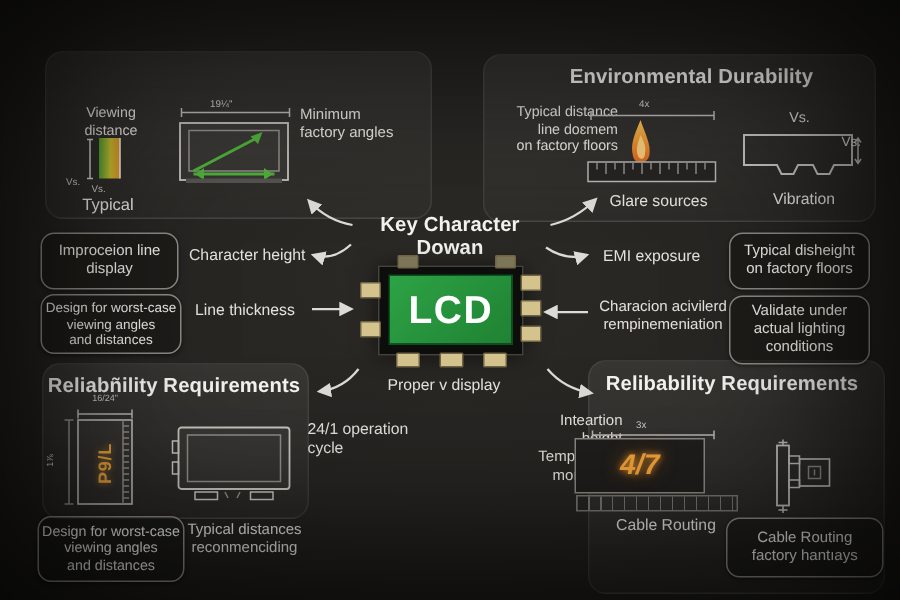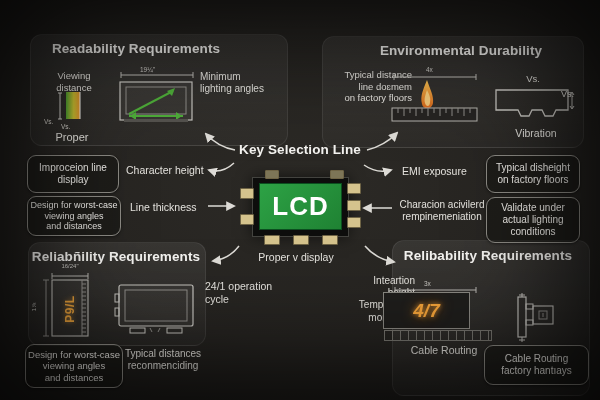--- a/index.html
+++ b/index.html
@@ -46,58 +46,57 @@
 </head>
 <body>
 
 <div class="stage">
 
   <div class="panel" style="left:30px;top:34px;width:256px;height:110px"></div>
   <div class="panel" style="left:322px;top:36px;width:260px;height:110px"></div>
   <div class="panel" style="left:28px;top:242px;width:176px;height:102px"></div>
   <div class="panel" style="left:392px;top:240px;width:196px;height:154px"></div>
 
-  <div class="panel-title" style="left:46px;top:41px;width:180px">Readability Requirements</div>
 
   <div class="lbl fs95 c" style="left:42px;top:70px;width:64px">Viewing
 distance</div>
   <div class="icon" style="left:56px;top:91px">
     <svg width="32" height="30" viewBox="0 0 32 30">
       <defs>
         <linearGradient id="barGrad" x1="0" y1="0" x2="1" y2="0">
           <stop offset="0" stop-color="#4f9e31"></stop>
             <stop offset="0.55" stop-color="#c9bd30"></stop>
             <stop offset="1" stop-color="#de8f2a"></stop>
         </linearGradient>
       </defs>
       <path d="M4 2 V28 M2 2 H6 M2 28 H6" stroke="#cfcdc8" stroke-width="1" fill="none"></path>
       <rect x="10" y="1" width="14" height="27" fill="url(#barGrad)"></rect>
       <line x1="24" y1="1" x2="24" y2="28" stroke="#efeeea" stroke-width="1"></line>
     </svg>
   </div>
   <div class="tiny" style="left:44px;top:118px">Vs.</div>
   <div class="tiny" style="left:61px;top:123px">Vs.</div>
-  <div class="lbl fs11 c" style="left:40px;top:131px;width:64px">Proper</div>
+  <div class="lbl fs11 c" style="left:40px;top:131px;width:64px">Typical</div>
 
   <div class="dim" style="left:140px;top:66px">19¼"</div>
   <div class="icon" style="left:116px;top:70px">
     <svg width="82" height="56" viewBox="0 0 82 56">
       <path d="M5 5 H77 M5 2 V8 M77 2 V8" stroke="#b9b7b2" stroke-width="1" fill="none"></path>
       <rect x="4" y="12" width="72" height="38" fill="rgba(255,255,255,.04)" stroke="#c5c3be" stroke-width="1.2"></rect>
       <rect x="10" y="17" width="60" height="27" fill="none" stroke="#8e8c88" stroke-width="1"></rect>
       <line x1="13" y1="44" x2="57" y2="21" stroke="#4fae3a" stroke-width="2"></line>
       <path d="M59 18 L51 21 L56 26 Z" fill="#4fae3a"></path>
       <line x1="13" y1="46" x2="67" y2="46" stroke="#4fae3a" stroke-width="2"></line>
       <path d="M14 46 L20 42 V50 Z M66 46 L60 42 V50 Z" fill="#4fae3a"></path>
       <rect x="8" y="49" width="64" height="3" fill="#55534f"></rect>
     </svg>
   </div>
 
   <div class="lbl fs10" style="left:200px;top:71px;width:80px">Minimum
-lighting angles</div>
+factory angles</div>
 
   <div class="panel-title" style="left:371px;top:43px;width:180px">Environmental Durability</div>
 
   <div class="lbl fs95 r" style="left:320px;top:69px;width:92px">Typical distance
 line doɛmem
 on factory floors</div>
 
   <div class="dim" style="left:426px;top:66px">4x</div>
   <div class="icon" style="left:390px;top:72px">
     <svg width="90" height="54" viewBox="0 0 90 54">
@@ -107,40 +106,41 @@
             <stop offset="1" stop-color="#d4661c"></stop>
         </linearGradient>
       </defs>
       <path d="M4 5 H86 M4 2 V8 M86 2 V8" stroke="#b9b7b2" stroke-width="1" fill="none"></path>
       <path d="M37 8 C33 18 30 24 32 32 C33 38 42 38 43 31 C44 24 40 17 37 8 Z" fill="url(#flameGrad)"></path>
       <path d="M37 18 C35 24 34 27 35 31 C36 35 40 35 40 30 C41 26 39 22 37 18 Z" fill="#f8d98c" opacity=".8"></path>
       <rect x="2" y="36" width="85" height="13" fill="#262422" stroke="#b5b3ae" stroke-width="1"></rect>
       <path d="M8 36v5M14 36v8M20 36v5M26 36v8M32 36v5M38 36v8M44 36v5M50 36v8M56 36v5M62 36v8M68 36v5M74 36v8M80 36v5" stroke="#8e8c88" stroke-width="1" fill="none"></path>
     </svg>
   </div>
+  <div class="lbl fs105 c" style="left:398px;top:128px;width:82px">Glare sources</div>
 
   <div class="lbl fs95 c" style="left:520px;top:73px;width:26px">Vs.</div>
   <div class="icon" style="left:492px;top:86px">
     <svg width="84" height="40" viewBox="0 0 84 40">
       <path d="M4 4 H76 V24 H64 l-3 6 h-8 l-3 -6 H40 l-3 6 h-8 l-3 -6 H4 Z" fill="none" stroke="#c9c7c2" stroke-width="1.3"></path>
       <path d="M80 7 V22 M78 9 l2 -3 2 3 M78 20 l2 3 2 -3" stroke="#c9c7c2" stroke-width="1" fill="none"></path>
     </svg>
   </div>
   <div class="lbl fs9" style="left:561px;top:89px">Vs.</div>
   <div class="lbl fs105 c" style="left:500px;top:127px;width:72px">Vibration</div>
 
   <div class="tag fs10" style="left:27px;top:155px;width:90px;height:36px">Improceion line
 display</div>
   <div class="lbl fs105" style="left:126px;top:164px;width:85px">Character height</div>
   <div class="tag fs9" style="left:27px;top:196px;width:92px;height:38px">Design for worst-case
 viewing angles
 and distances</div>
   <div class="lbl fs105" style="left:130px;top:201px;width:80px">Line thickness</div>
 
-  <div class="panel-title" style="left:230px;top:142px;width:140px">Key Selection Line</div>
+  <div class="panel-title" style="left:230px;top:142px;width:140px">Key Character Dowan</div>
 
   <div class="chip">
     <div class="chip-screen">
       <span class="chip-label">LCD</span>
     </div>
   </div>
 
   <div class="pin" style="left:240px;top:188px;width:12px;height:9px"></div>
   <div class="pin" style="left:240px;top:214px;width:12px;height:9px"></div>
   <div class="pin" style="left:347px;top:183px;width:12px;height:9px"></div>

